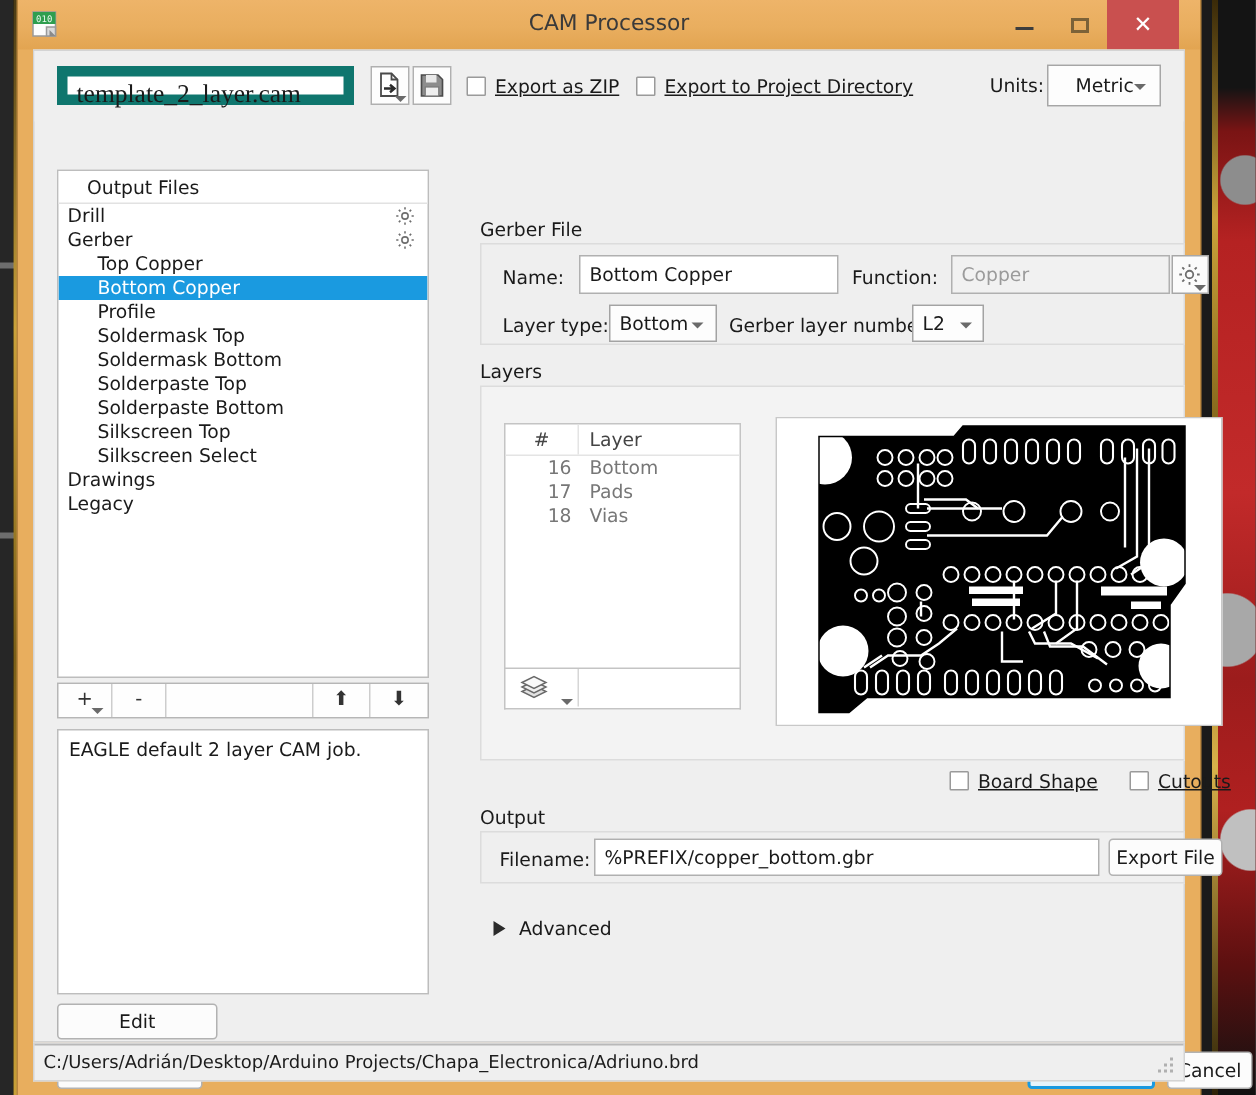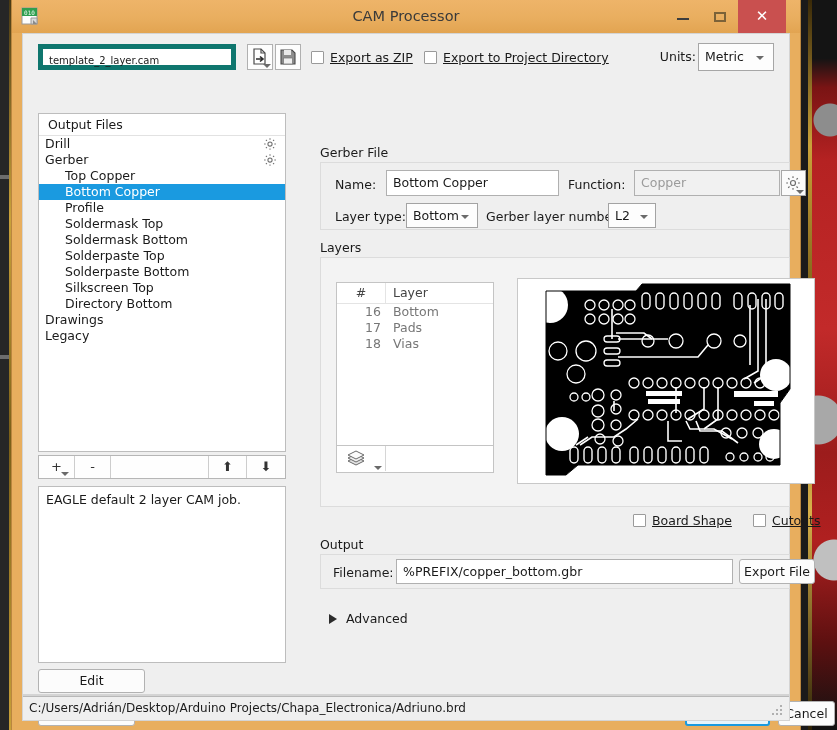--- a/index.html
+++ b/index.html
@@ -63,49 +63,49 @@
   }
   #status-sep{position:absolute;left:0;top:0;width:100%;height:1px;background:#b8b8b8;}
   #status-text{position:absolute;left:6px;top:5px;font-size:12px;color:#1c1c1c;}
   #grip{position:absolute;right:6px;bottom:4px;width:11px;height:11px;}
   #grip i{position:absolute;width:2px;height:2px;background:#b0b0b0;}
 
   
   #toolbar{position:absolute;left:0;top:0;width:100%;height:47px;background:#efefef;}
   #job-file{
     position:absolute;left:15px;top:10px;width:198px;height:26px;
-    background:#fff;border:5px solid #0f766e;box-sizing:border-box;
-    font-size:10px;color:#1a1a1a;padding:0 6px;line-height:24px;
+    background:#fff;border:7px solid #0f766e;box-sizing:border-box;
+    font-size:17px;color:#1a1a1a;padding:0 6px;line-height:24px;font-family:Liberation Serif, serif;
   }
   .tbtn{
     position:absolute;top:10px;height:26px;width:26px;
     background:#fdfdfd;border:1px solid #b0b0b0;box-sizing:border-box;
   }
   #tb-open{left:224px;}
   #tb-save{left:252px;}
   .cbx{
     position:absolute;width:13px;height:13px;background:#fff;
     border:1px solid #9a9a9a;box-sizing:border-box;border-radius:1px;
   }
   .cbl{position:absolute;font-size:12.5px;color:#1a1a1a;text-decoration:underline;}
   #units-label{position:absolute;right:93px;top:15px;font-size:12.5px;color:#1a1a1a;}
   #units-sel{
     position:absolute;right:15px;top:9px;width:76px;height:28px;
     background:#fdfdfd;border:1px solid #a6a6a6;box-sizing:border-box;
-    font-size:12.5px;line-height:26px;padding-left:6px;color:#1a1a1a;
+    font-size:12.5px;line-height:26px;padding-left:18px;color:#1a1a1a;
   }
   .caret{position:absolute;width:0;height:0;border-left:4px solid transparent;border-right:4px solid transparent;border-top:4px solid #6a6a6a;}
 
   
   #tree{
     position:absolute;left:15px;top:79px;width:248px;height:339px;
     background:#fff;border:1px solid #bdbdbd;box-sizing:border-box;overflow:hidden;
   }
   #tree-head{
-    height:21px;line-height:21px;padding-left:9px;font-size:12.5px;color:#1a1a1a;
+    height:21px;line-height:21px;padding-left:19px;font-size:12.5px;color:#1a1a1a;
     border-bottom:1px solid #e2e2e2;background:#fff;
   }
   .trow{position:relative;height:16px;line-height:16px;font-size:12.5px;color:#1a1a1a;}
   .trow.child{padding-left:26px;}
   .trow.root{padding-left:6px;}
   .trow.sel{background:#1a9ae0;color:#fff;}
   .gear{position:absolute;right:8px;top:1px;width:14px;height:14px;}
 
   #tree-toolbar{
     position:absolute;left:15px;top:421px;width:248px;height:24px;
@@ -280,21 +280,21 @@
                   </g>
                 </svg></span></div>
             <div class="trow child"><span>Top Copper</span></div>
             <div class="trow child sel"><span>Bottom Copper</span></div>
             <div class="trow child"><span>Profile</span></div>
             <div class="trow child"><span>Soldermask Top</span></div>
             <div class="trow child"><span>Soldermask Bottom</span></div>
             <div class="trow child"><span>Solderpaste Top</span></div>
             <div class="trow child"><span>Solderpaste Bottom</span></div>
             <div class="trow child"><span>Silkscreen Top</span></div>
-            <div class="trow child"><span>Directory Bottom</span></div>
+            <div class="trow child"><span>Silkscreen Select</span></div>
             <div class="trow root"><span>Drawings</span></div>
             <div class="trow root"><span>Legacy</span></div>
           </div>
       </div>
 
       <div id="tree-toolbar">
         <div class="tt-add">+
           <div class="caret" style="right:5px;bottom:2px;"></div>
         </div>
         <div class="tt-rem">-</div>

